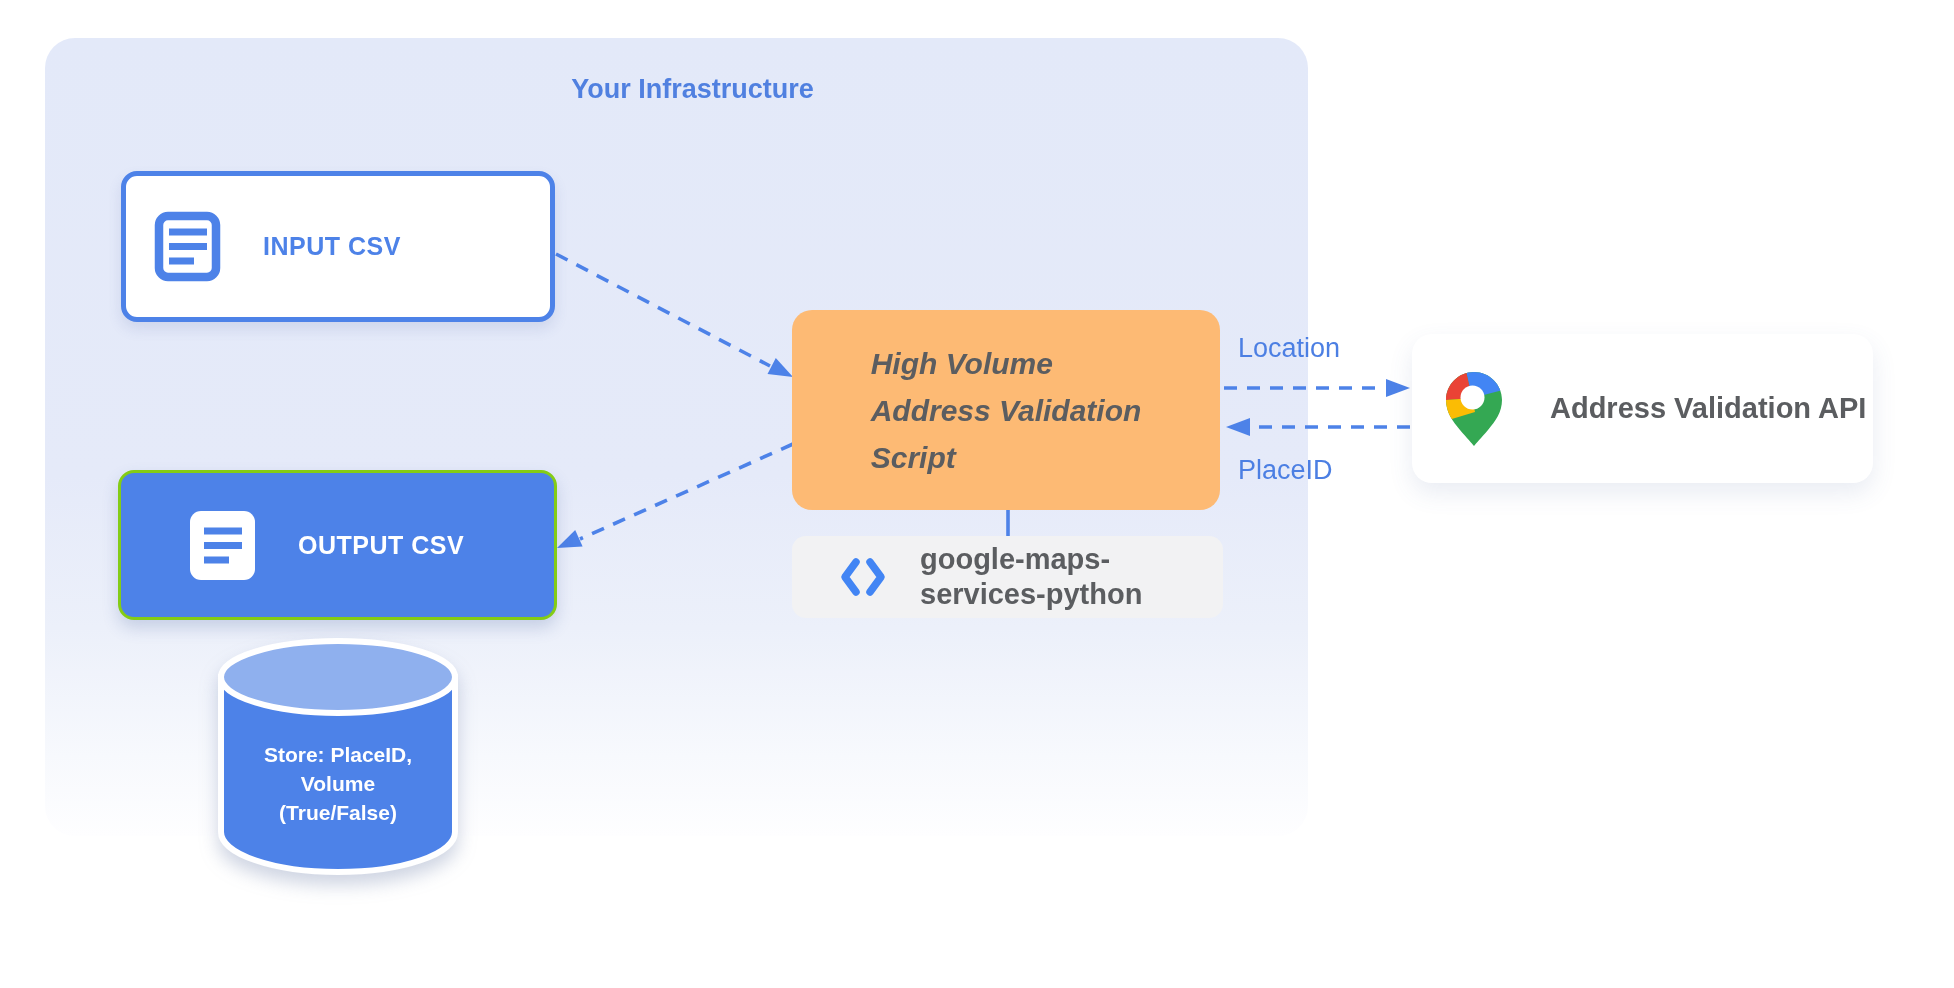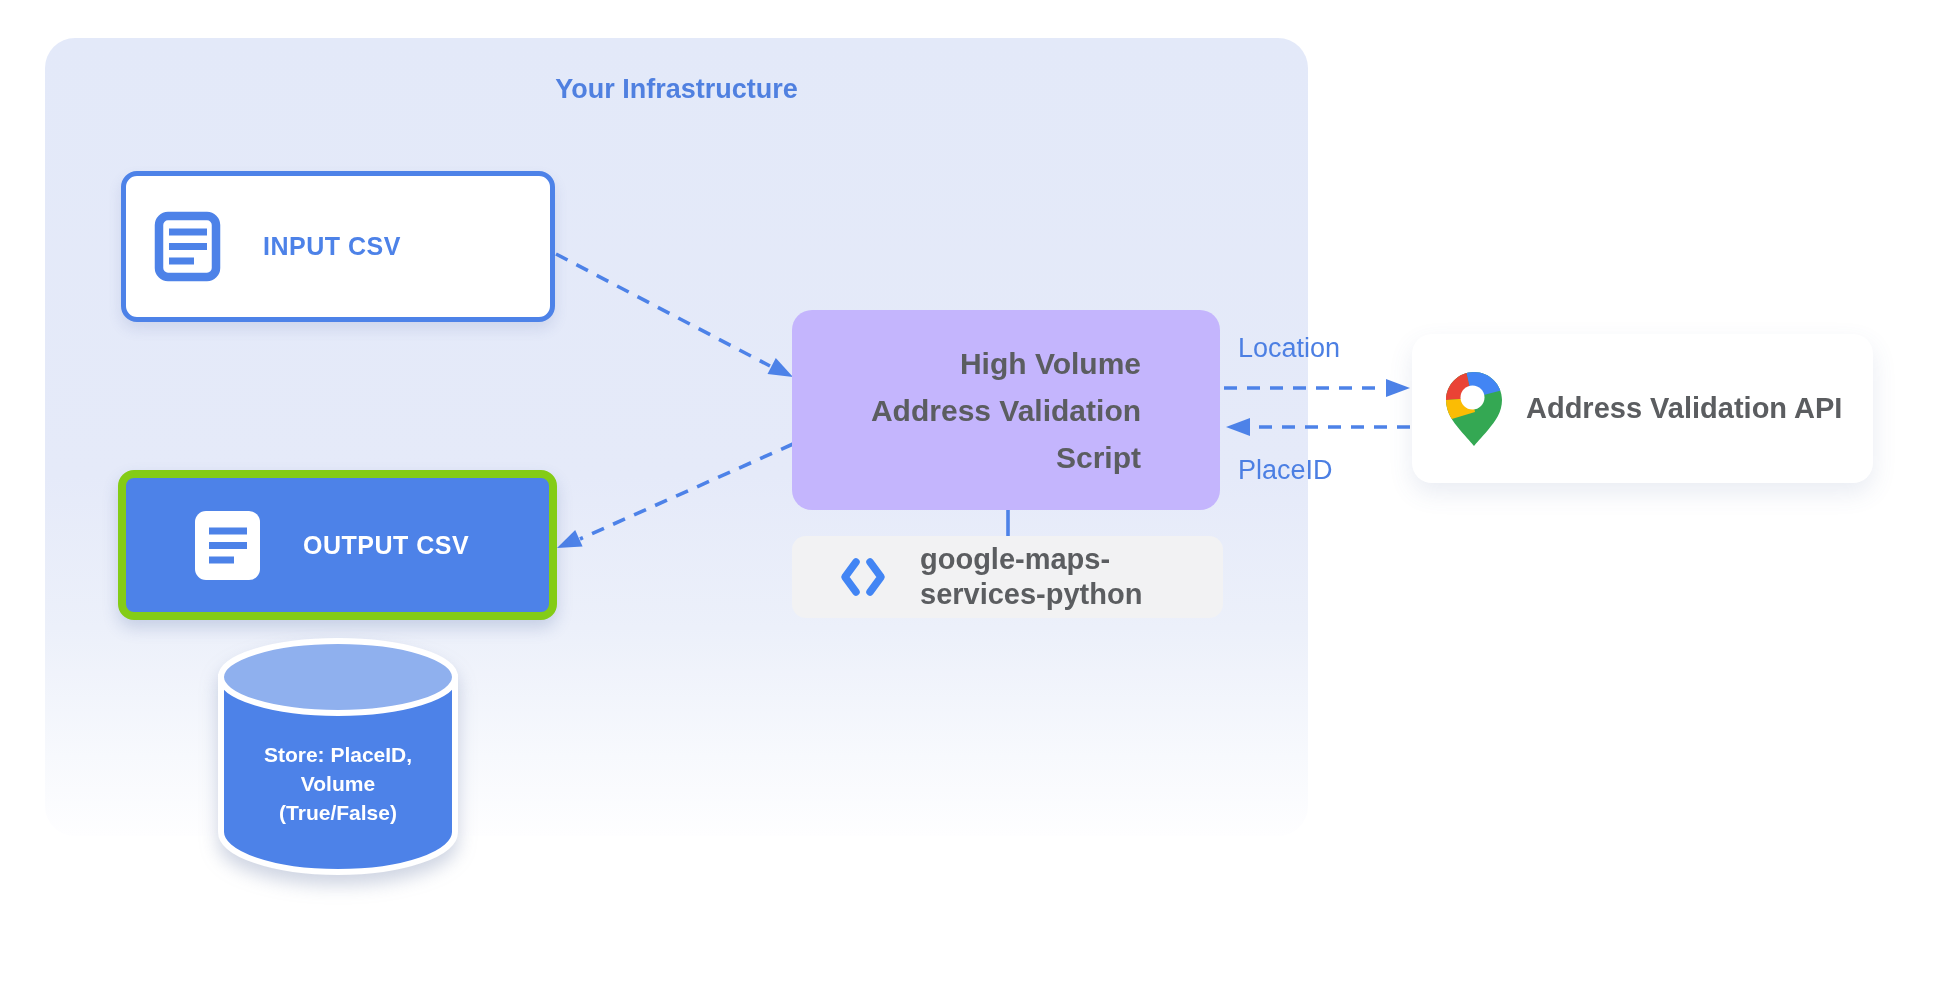--- a/index.html
+++ b/index.html
@@ -9,71 +9,71 @@
     font-family:"Liberation Sans", sans-serif;
   }
   
   .infra{
     position:absolute;left:45px;top:38px;width:1263px;height:798px;
     border-radius:30px;
     background:linear-gradient(180deg,#e3e9f9 0%,#e5eaf9 55%,#ecf0fa 74%,#f7f9fd 90%,#fefeff 100%);
   }
   .infra-title{
     position:absolute;left:50%;top:36px;transform:translateX(-50%);
-    margin-left:0;
+    margin-left:16px;
     font-size:27px;font-weight:700;color:#5080e0;white-space:nowrap;
   }
   
   .node{position:absolute;box-sizing:border-box;display:flex;align-items:center;}
   .prelines{white-space:pre-line;}
   
   .node-input{
     left:121px;top:171px;width:434px;height:151px;
     background:#ffffff;border:5px solid #4d82e8;border-radius:16px;
     padding-left:28px;gap:42px;
     box-shadow:0 7px 14px rgba(70,95,160,0.14);
   }
   .node-input .label{font-size:25px;font-weight:700;color:#4d82e8;letter-spacing:.5px;}
   
   .node-output{
     left:118px;top:470px;width:439px;height:150px;
-    background:#4d82e8;border:8px solid #84cc16;border-radius:16px;
+    background:#4d82e8;border:3px solid #84cc16;border-radius:16px;
     padding-left:68px;gap:42px;
     box-shadow:0 8px 16px rgba(70,95,160,0.22);
   }
   .node-output .label{font-size:25px;font-weight:700;color:#ffffff;letter-spacing:.5px;}
   
   .cylinder-wrap{position:absolute;left:215px;top:634px;width:246px;height:246px;}
   .cylinder-wrap svg{filter:drop-shadow(0 10px 9px rgba(80,100,150,0.28));}
   .cylinder-label{
     position:absolute;left:0px;top:106px;width:246px;text-align:center;
     font-size:21px;font-weight:700;color:#ffffff;line-height:29px;
   }
   
   .node-script{
     left:792px;top:310px;width:428px;height:200px;
-    background:#c4b5fd;border-radius:20px;
-    justify-content:center;text-align:right;
+    background:#fdba74;border-radius:20px;
+    justify-content:center;text-align:left;font-style:italic;
   }
   .node-script .label{font-size:30px;font-weight:700;color:#5b5d60;line-height:47px;}
   
   .node-library{
     left:792px;top:536px;width:431px;height:82px;
     background:#f2f2f3;border-radius:14px;
     padding-left:48px;gap:34px;align-items:center;
   }
   .node-library .label{font-size:29px;font-weight:700;color:#5b5d60;line-height:35px;text-align:left;}
   
   .node-api{
     left:1412px;top:334px;width:461px;height:149px;
     background:#ffffff;border-radius:20px;
     padding-left:33px;gap:23px;
     box-shadow:0 10px 24px rgba(70,95,160,0.12);
   }
-  .node-api .label{font-size:29px;font-weight:700;color:#5b5d60;}
+  .node-api .label{font-size:29px;font-weight:700;color:#5b5d60;margin-left:24px;}
   
   .edge-label{
     position:absolute;width:160px;text-align:left;
     font-size:27px;color:#4c7fe3;
   }
   .edge-label-location{left:1238px;top:333px;}
   .edge-label-placeid{left:1238px;top:455px;}
   
   .edges-svg{position:absolute;left:0;top:0;width:1954px;height:988px;pointer-events:none;}
   .icon{flex:0 0 auto;display:block;}

